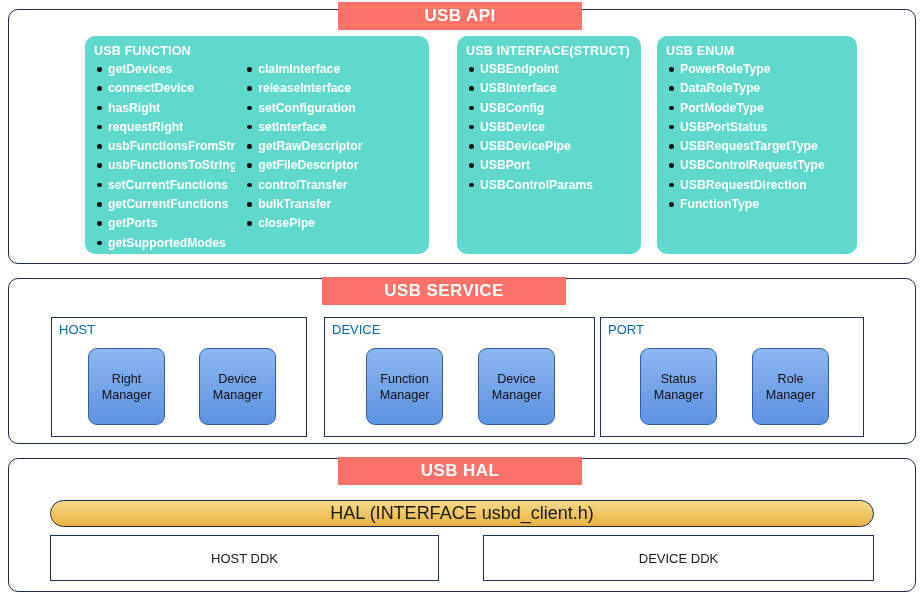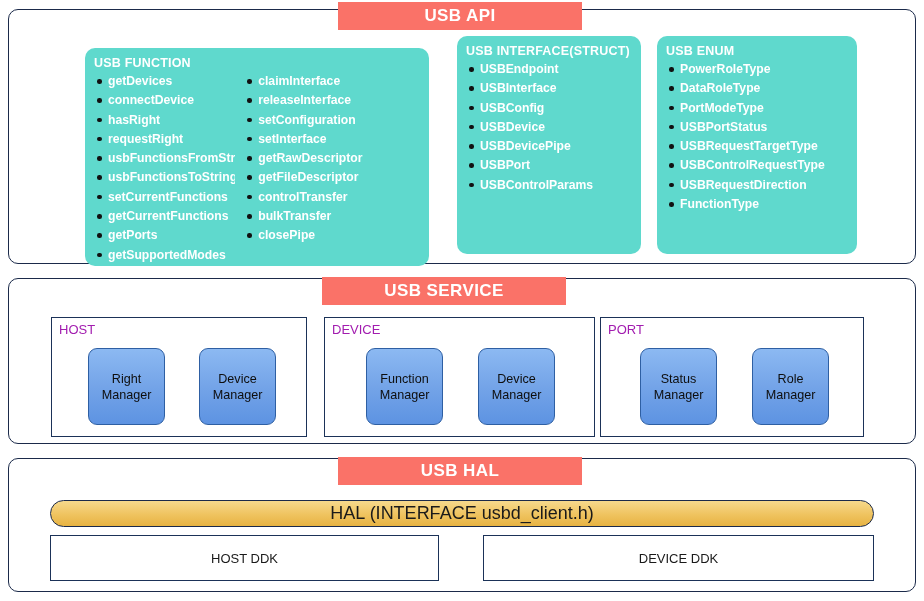--- a/index.html
+++ b/index.html
@@ -49,21 +49,21 @@
 
   
   .teal-box {
     position: absolute;
     background: #5fd9cd;
     border-radius: 10px;
     box-sizing: border-box;
     padding: 8px 0 0 0;
     overflow: hidden;
   }
-  #teal-function  { left: 85px;  top: 48px; width: 344px; height: 218px; }
+  #teal-function  { left: 85px;  top: 36px; width: 344px; height: 218px; }
   #teal-interface { left: 457px; top: 36px; width: 184px; height: 218px; }
   #teal-enum      { left: 657px; top: 36px; width: 200px; height: 218px; }
 
   .group-title {
     color: #ffffff;
     font-size: 12.5px;
     font-weight: bold;
     margin: 0 0 2px 9px;
     letter-spacing: 0.2px;
     white-space: nowrap;
@@ -119,21 +119,21 @@
   }
   #svc-host   { left: 51px;  width: 256px; }
   #svc-device { left: 324px; width: 271px; }
   #svc-port   { left: 600px; width: 264px; }
 
   .svc-label {
     position: absolute;
     left: 7px;
     top: 4px;
     font-size: 13px;
-    color: #a21caf;
+    color: #0369a1;
     white-space: nowrap;
   }
 
   .mgr {
     position: absolute;
     top: 30px;
     width: 77px;
     height: 77px;
     border-radius: 9px;
     border: 1.2px solid #2e5fa3;

